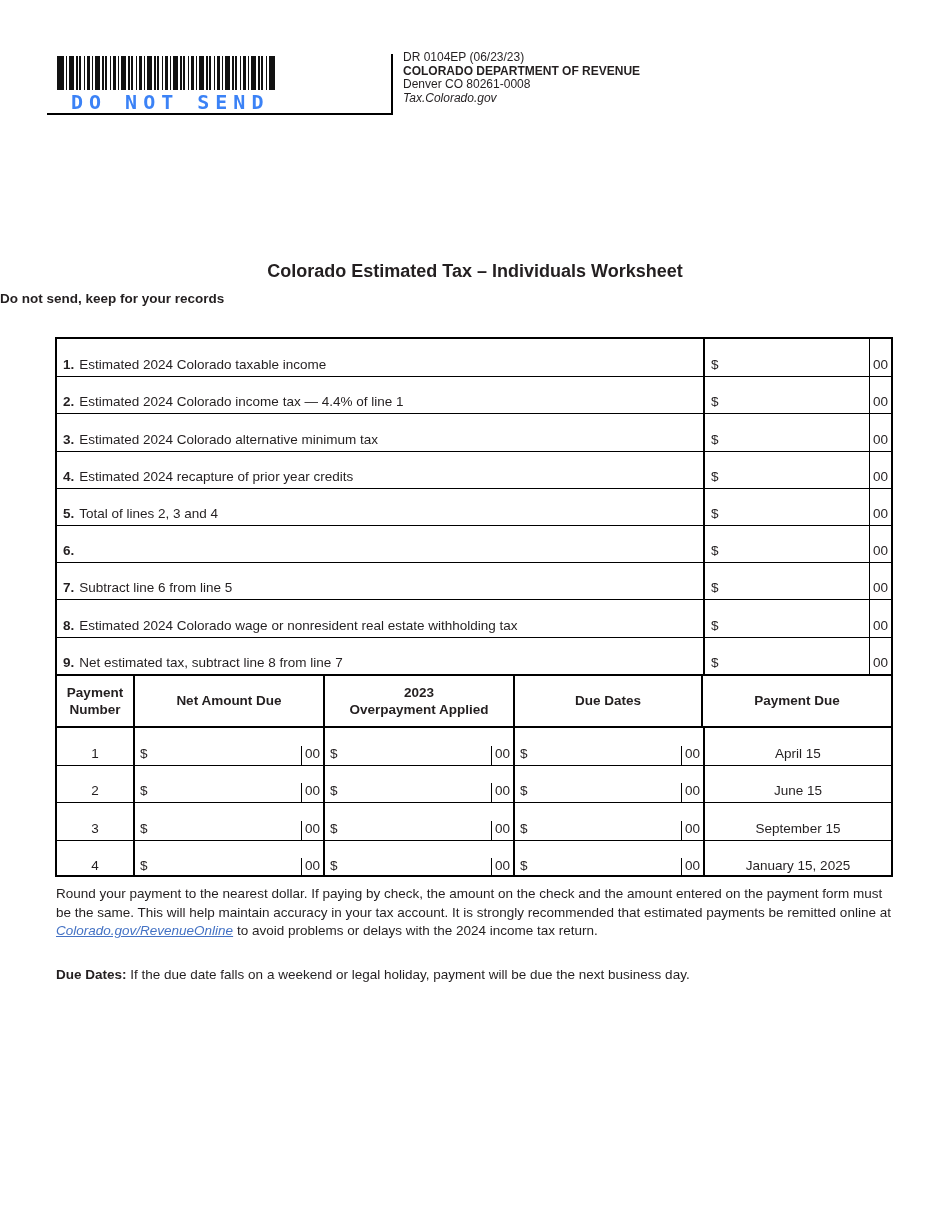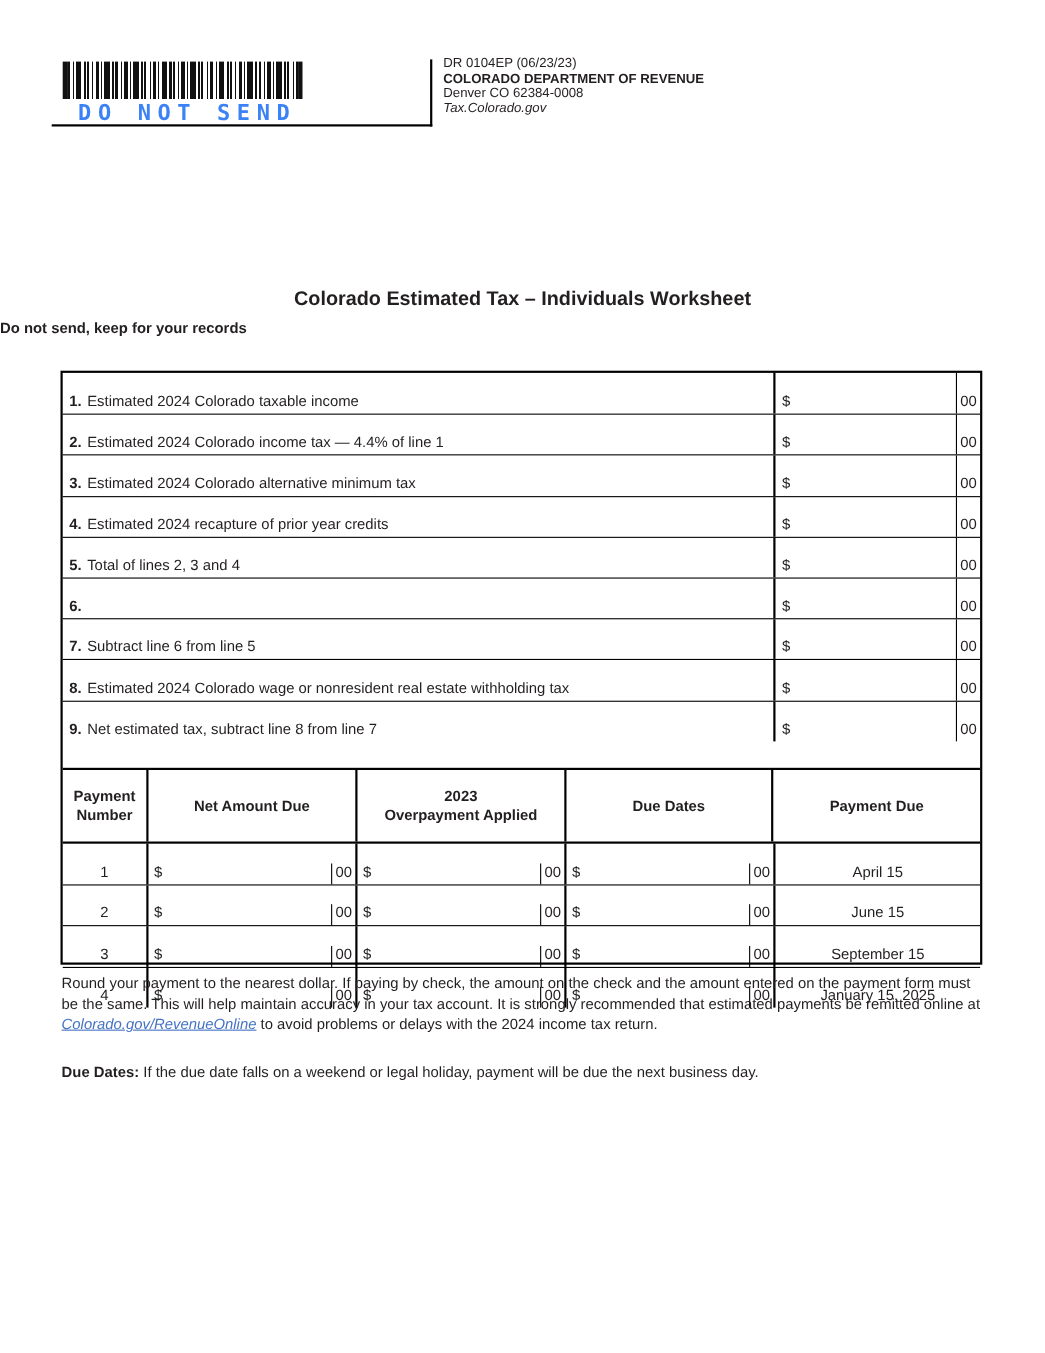--- a/index.html
+++ b/index.html
@@ -33,22 +33,22 @@
               border:2px solid #000; font-size:13.5px; }
   .wrow { display:flex; height:37.2px; }
   .wrow + .wrow { border-top:1.5px solid #000; }
   .wlabel { flex:1; display:flex; align-items:flex-end; padding:0 4px 4px 6px; }
   .wnum { font-weight:bold; margin-right:5px; }
   .wamount { width:166px; border-left:2px solid #000; display:flex; align-items:flex-end;
              padding:0 0 4px 6px; }
   .wcents { width:22px; border-left:1px solid #000; display:flex; align-items:flex-end;
             justify-content:center; padding-bottom:4px; }
 
-  .phead { display:flex; height:69px; border-top:2px solid #000; border-bottom:2px solid #000;
-           font-weight:bold; text-align:center;margin-top:24px; }
+  .phead { display:flex; height:54px; border-top:2px solid #000; border-bottom:2px solid #000;
+           font-weight:bold; text-align:center; }
   .phcell { display:flex; align-items:center; justify-content:center; white-space:pre-line; line-height:17px; }
   .phcell + .phcell { border-left:2px solid #000; }
   .col-num { width:76px; }
   .col-amt { width:190px; }
   .col-date { flex:1; }
 
   .prow { display:flex; height:37.4px; }
   .prow + .prow { border-top:1.5px solid #000; }
   .pcell { display:flex; align-items:flex-end; padding-bottom:4px; }
   .pcell + .pcell { border-left:2px solid #000; }
@@ -69,21 +69,21 @@
 
 <div class="page">
 
   <div class="barcode-box">
     <div class="barcode"></div>
     <div class="do-not-send">DO NOT SEND</div>
   </div>
   <div class="agency-block">
     <div>DR 0104EP (06/23/23)</div>
     <div class="bold">COLORADO DEPARTMENT OF REVENUE</div>
-    <div>Denver CO 62384-0008</div>
+    <div>Denver CO 80261-0008</div>
     <div class="italic">Tax.Colorado.gov</div>
   </div>
 
   <div class="doc-title">Colorado Estimated Tax – Individuals Worksheet</div>
   <div class="doc-subtitle">Do not send, keep for your records</div>
 
   <div class="bigtable">
 
     <div class="wrow">
       <div class="wlabel">

